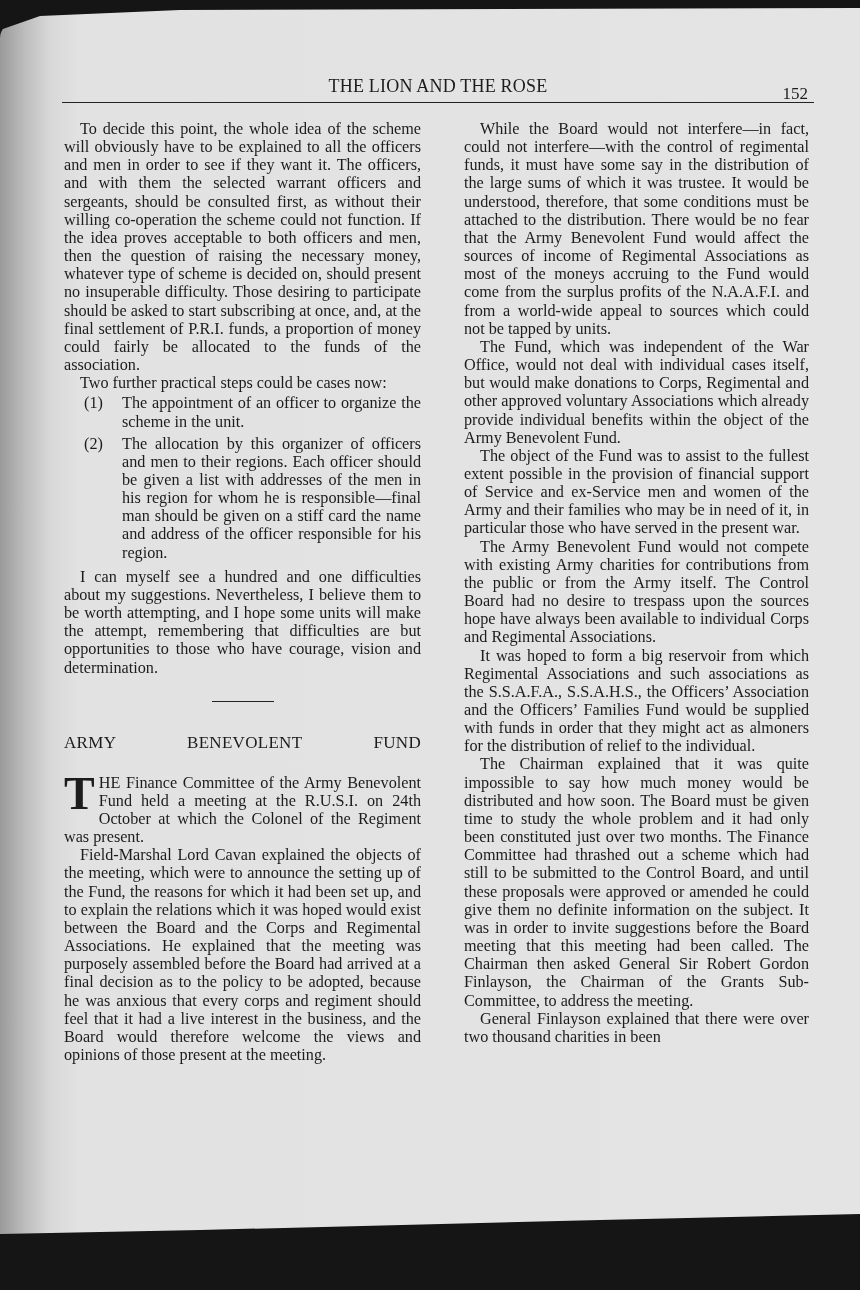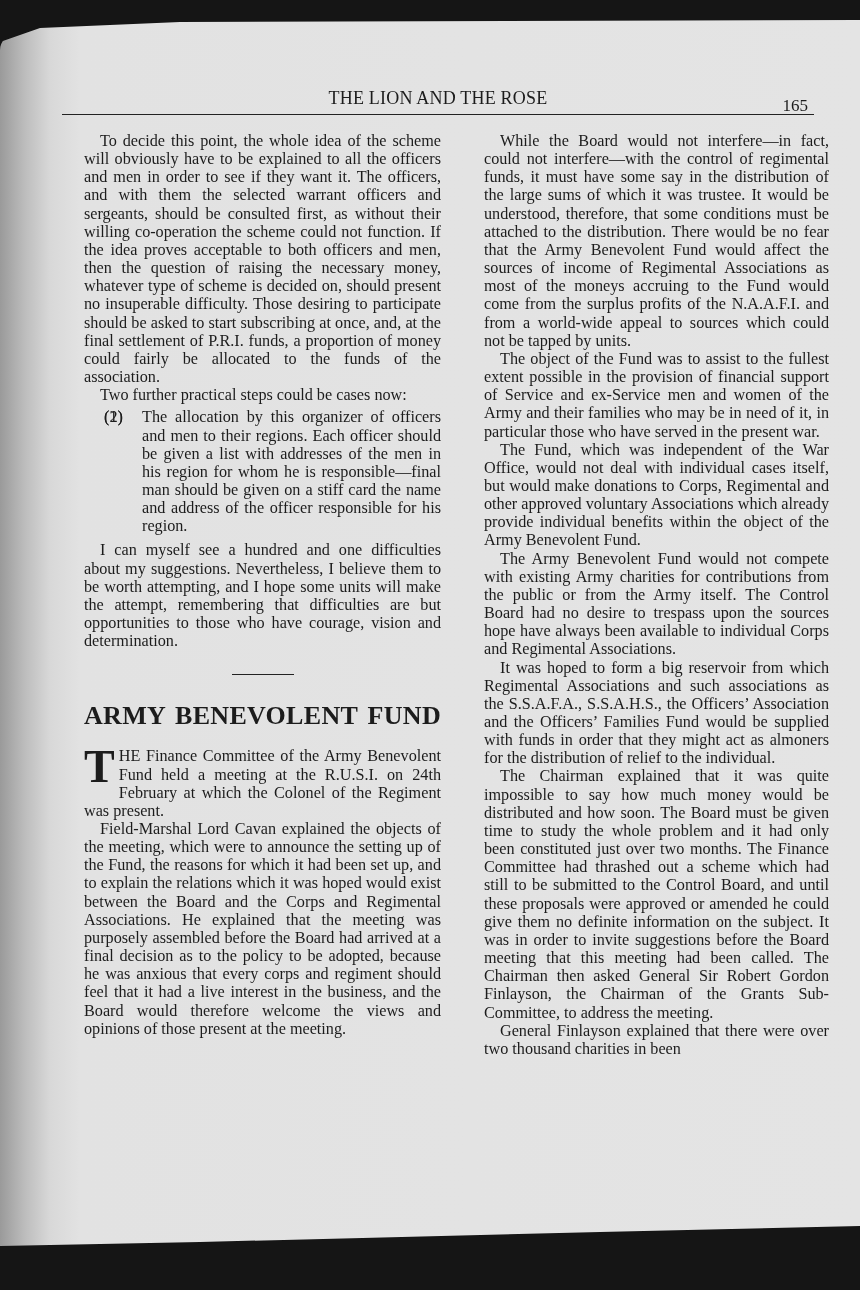--- a/index.html
+++ b/index.html
@@ -3,97 +3,97 @@
 <meta charset="utf-8">
 <style>
   html, body { margin:0; padding:0; }
   body {
     width:860px; height:1290px; position:relative; overflow:hidden;
     background:#151515;
     font-family:"Liberation Serif", "DejaVu Serif", serif;
     color:#1c1c1c;
   }
   .page {
-    position:absolute; left:0; top:20px; width:860px; height:1240px;
+    position:absolute; left:0; top:8px; width:860px; height:1240px;
     background: linear-gradient(90deg, #9a9a9a 0px, #bdbdbd 25px, #d8d8d8 50px, #e2e2e2 80px, #e4e4e4 100%);
     border-top-left-radius: 60px 30px;
     clip-path: polygon(0 22px, 40px 8px, 180px 2px, 860px 0, 860px 1206px, 600px 1212px, 200px 1222px, 0 1226px);
   }
   .running-head {
     position:absolute; left:62px; top:66px; width:752px; height:28px;
     border-bottom:1.6px solid #222;
   }
   .running-title {
     position:absolute; left:0; width:752px; top:2px; text-align:center;
     font-size:18px; letter-spacing:0.2px;
   }
   .page-number {
     position:absolute; right:6px; top:10px; font-size:17px;
   }
   .col {
     position:absolute; top:112px;
     font-size:16.2px; line-height:18.15px; text-align:justify;
     hyphens:manual;
-    margin-left:20px;
   }
   .col-left { left:64px; width:357px; }
   .col-right { left:464px; width:345px; }
   .col p { margin:0; text-indent:16px; }
   .list { margin:2px 0 6px 0; padding:0; list-style:none; }
   .list li { position:relative; padding-left:58px; text-indent:0; margin-bottom:4px; }
   .list .num { position:absolute; left:20px; top:0; }
   .divider {
     width:62px; height:0; border-top:1.6px solid #222;
     margin:24px auto 26px auto;
   }
   .section-title {
-    font-size:26px; line-height:30px; letter-spacing:0.3px;
+    font-size:17px; line-height:30px; letter-spacing:0.3px;
     text-align:justify; text-align-last:justify; margin:0 0 16px 0;
-    font-weight:bold;
+    font-weight:normal;
   }
   .dropcap-para { text-indent:0 !important; }
   .dropcap {
     float:left; font-size:46px; line-height:36px; font-weight:bold;
     margin:2px 4px 0 0; padding:0;
   }
 </style>
 </head>
 <body>
 
 <div class="page">
 
   <div class="running-head">
     <div class="running-title">THE LION AND THE ROSE</div>
-    <div class="page-number">165</div>
+    <div class="page-number">152</div>
   </div>
 
   <div class="col col-left">
     <p>To decide this point, the whole idea of the scheme will obviously have to be explained to all the officers and men in order to see if they want it. The officers, and with them the selected warrant officers and sergeants, should be consulted first, as without their willing co-operation the scheme could not function. If the idea proves acceptable to both officers and men, then the question of raising the necessary money, whatever type of scheme is decided on, should present no insuperable difficulty. Those desiring to participate should be asked to start subscribing at once, and, at the final settlement of P.R.I. funds, a proportion of money could fairly be allocated to the funds of the association.</p>
     <p>Two further practical steps could be cases now:</p>
     <ul class="list">
       <li>
         <span class="num">(1)</span>
+        <span>The appointment of an officer to organ­ize the scheme in the unit.</span>
       </li>
       <li>
         <span class="num">(2)</span>
         <span>The allocation by this organizer of officers and men to their regions. Each officer should be given a list with addresses of the men in his region for whom he is responsible—final man should be given on a stiff card the name and address of the officer responsible for his region.</span>
       </li>
     </ul>
     <p>I can myself see a hundred and one difficul­ties about my suggestions. Nevertheless, I be­lieve them to be worth attempting, and I hope some units will make the attempt, remember­ing that difficulties are but opportunities to those who have courage, vision and deter­mination.</p>
     <div class="divider"></div>
     <h2 class="section-title">ARMY BENEVOLENT FUND</h2>
     <p class="dropcap-para">
-      <span class="dropcap">T</span><span>HE Finance Committee of the Army Benevolent Fund held a meeting at the R.U.S.I. on 24th February at which the Colonel of the Regiment was present.</span>
+      <span class="dropcap">T</span><span>HE Finance Committee of the Army Benevolent Fund held a meeting at the R.U.S.I. on 24th October at which the Colonel of the Regiment was present.</span>
     </p>
     <p>Field-Marshal Lord Cavan explained the objects of the meeting, which were to an­nounce the setting up of the Fund, the reasons for which it had been set up, and to explain the relations which it was hoped would exist between the Board and the Corps and Regi­mental Associations. He explained that the meeting was purposely assembled before the Board had arrived at a final decision as to the policy to be adopted, because he was anxious that every corps and regiment should feel that it had a live interest in the business, and the Board would therefore welcome the views and opinions of those present at the meeting.</p>
   </div>
 
   <div class="col col-right">
     <p>While the Board would not interfere—in fact, could not interfere—with the control of regimental funds, it must have some say in the distribution of the large sums of which it was trustee. It would be understood, therefore, that some conditions must be attached to the distribution. There would be no fear that the Army Benevolent Fund would affect the sources of income of Regimental Associations as most of the moneys accruing to the Fund would come from the surplus profits of the N.A.A.F.I. and from a world-wide appeal to sources which could not be tapped by units.</p>
+    <p>The Fund, which was independent of the War Office, would not deal with individual cases itself, but would make donations to Corps, Regimental and other approved volun­tary Associations which already provide indi­vidual benefits within the object of the Army Benevolent Fund.</p>
     <p>The object of the Fund was to assist to the fullest extent possible in the provision of financial support of Service and ex-Service men and women of the Army and their fami­lies who may be in need of it, in particular those who have served in the present war.</p>
-    <p>The Fund, which was independent of the War Office, would not deal with individual cases itself, but would make donations to Corps, Regimental and other approved volun­tary Associations which already provide indi­vidual benefits within the object of the Army Benevolent Fund.</p>
     <p>The Army Benevolent Fund would not compete with existing Army charities for contributions from the public or from the Army itself. The Control Board had no desire to trespass upon the sources hope have al­ways been available to individual Corps and Regimental Associations.</p>
     <p>It was hoped to form a big reservoir from which Regimental Associations and such associations as the S.S.A.F.A., S.S.A.H.S., the Officers’ Association and the Officers’ Families Fund would be supplied with funds in order that they might act as almoners for the distribution of relief to the individual.</p>
     <p>The Chairman explained that it was quite impossible to say how much money would be distributed and how soon. The Board must be given time to study the whole problem and it had only been constituted just over two months. The Finance Committee had thrashed out a scheme which had still to be submitted to the Control Board, and until these propo­sals were approved or amended he could give them no definite information on the subject. It was in order to invite suggestions before the Board meeting that this meeting had been called. The Chairman then asked General Sir Robert Gordon Finlayson, the Chairman of the Grants Sub-Committee, to address the meeting.</p>
     <p>General Finlayson explained that there were over two thousand charities in been</p>
   </div>
 
 </div>
 
 </body></html>

